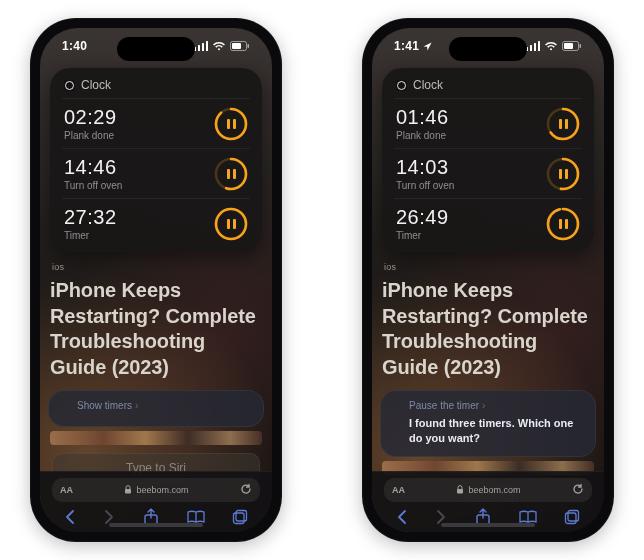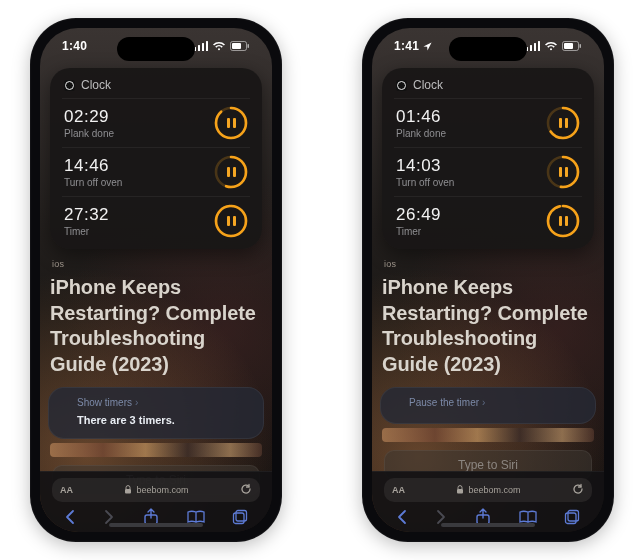--- a/index.html
+++ b/index.html
@@ -58,21 +58,21 @@
     width: 11px; height: 11px; border-radius: 3px; background: #111;
     display:flex; align-items:center; justify-content:center; position:relative;
   }
   .clock-appicon::after{ content:""; width:7px; height:7px; border:1px solid #e9e9e9; border-radius:50%; display:block; }
   .timer-row {
     display: flex; align-items: center; justify-content: space-between;
     padding: 7px 2px; border-top: 1px solid rgba(255,255,255,0.06);
   }
   .timer-row:first-of-type { border-top: none; }
   .timer-text { display:flex; flex-direction:column; gap:1px; }
-  .timer-time { color: #f2f2f2; font-size: 17px; font-weight: 400; letter-spacing: 0.5px; }
+  .timer-time { color: #f2f2f2; font-size: 20px; font-weight: 400; letter-spacing: 0.5px; }
   .timer-label { color: #8e8e91; font-size: 10px; font-weight: 400; }
 
   .pause-btn {
     width: 34px; height: 34px; position: relative; flex: 0 0 auto;
   }
   .pause-btn svg { width: 34px; height: 34px; display: block; }
   .pause-bars {
     position:absolute; inset:0; display:flex; align-items:center; justify-content:center; gap:3px;
   }
   .pause-bars span { width:3px; height:10px; background:#f5a623; border-radius:1px; }
@@ -234,21 +234,20 @@
         <div class="webcontent">
           <div class="category-tag">ios</div>
           <div class="headline">iPhone Keeps Restarting? Complete Troubleshooting Guide (2023)</div>
         </div>
 
         <div class="siri-card">
           <div class="siri-prompt">
             <span>Show timers</span>
             <span class="chev">›</span>
           </div>
-          <div class="siri-response">There are 3 timers.</div>
         </div>
 
         <div class="people-strip"></div>
 
         <div class="siri-input">Type to Siri</div>
       </div>
 
       <div class="safari">
         <div class="url-bar">
           <span class="url-aa">AA</span>
@@ -393,20 +392,21 @@
         <div class="webcontent">
           <div class="category-tag">ios</div>
           <div class="headline">iPhone Keeps Restarting? Complete Troubleshooting Guide (2023)</div>
         </div>
 
         <div class="siri-card">
           <div class="siri-prompt">
             <span>Pause the timer</span>
             <span class="chev">›</span>
           </div>
+          <div class="siri-response">I found three timers. Which one do you want?</div>
         </div>
 
         <div class="people-strip"></div>
 
         <div class="siri-input">Type to Siri</div>
       </div>
 
       <div class="safari">
         <div class="url-bar">
           <span class="url-aa">AA</span>

